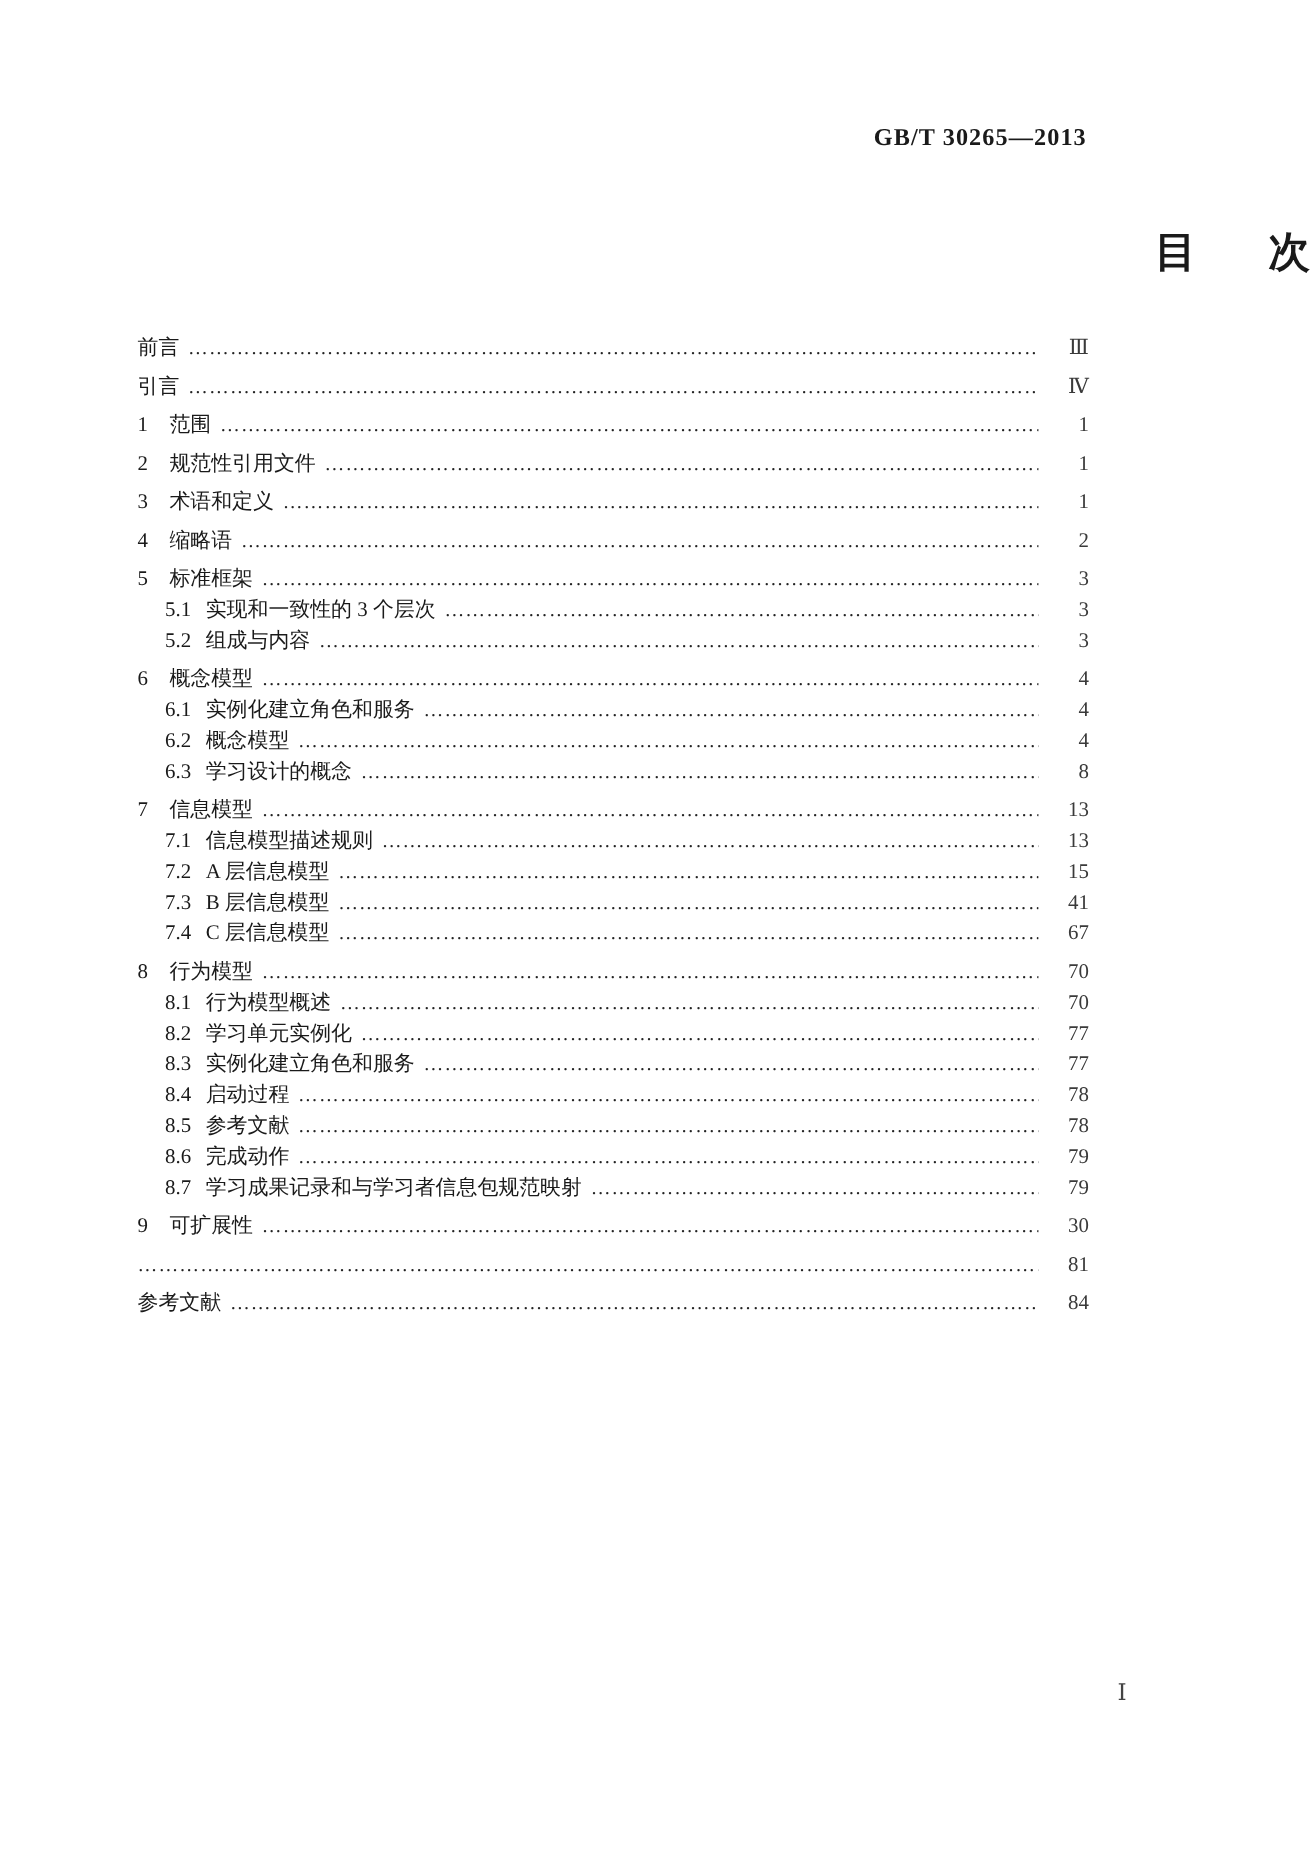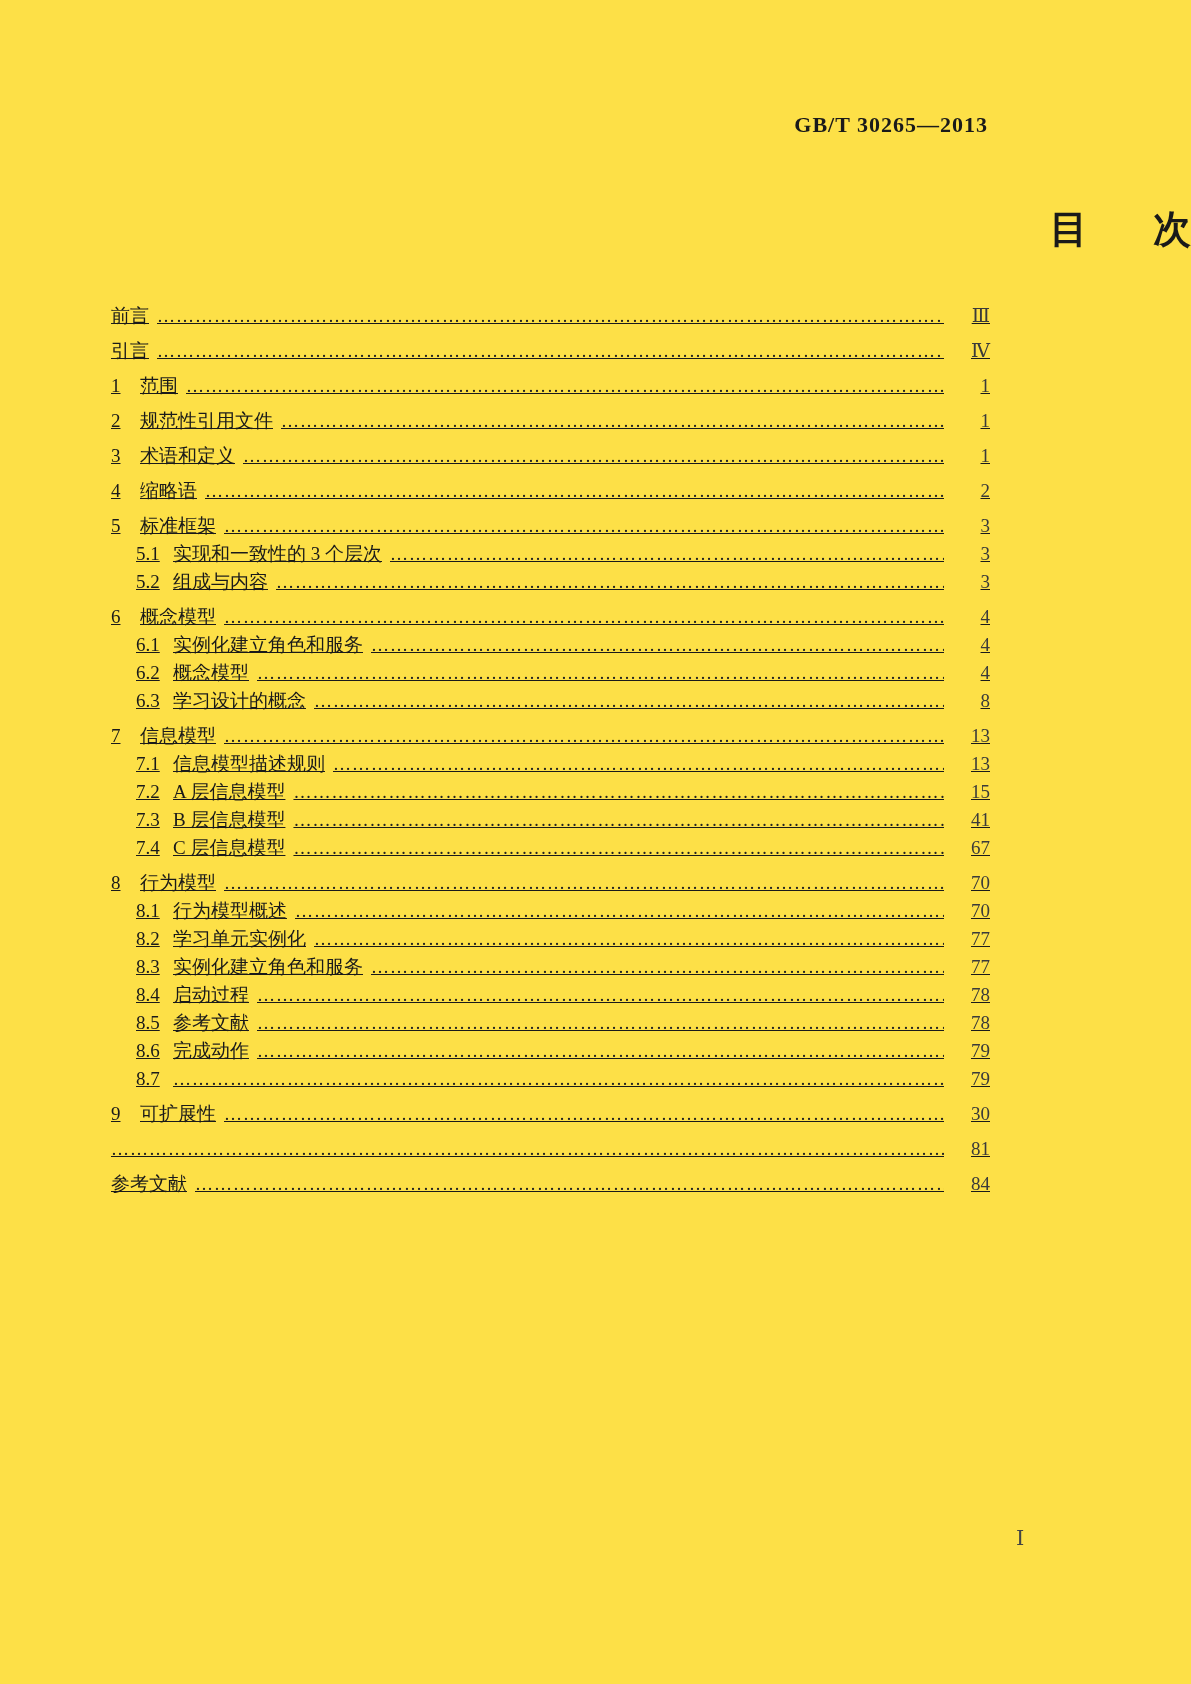--- a/index.html
+++ b/index.html
@@ -1,20 +1,20 @@
 <!DOCTYPE html>
 <html><head>
 <meta charset="utf-8">
 <style>
   html,body{margin:0;padding:0;background:#e8e8e8;}
   .page{
     position:relative;
     width:1191px;height:1684px;
     margin:0 auto;
-    background:#fde047;
+    background:#ffffff;
     color:#1a1a1a;
     font-family:"Liberation Serif","DejaVu Serif",serif;
     overflow:hidden;
   }
   .doc-header{
     position:absolute;
     top:112px;right:203px;
     font-size:22px;font-weight:bold;
     letter-spacing:1px;
     font-family:"Liberation Serif","DejaVu Serif",serif;
@@ -22,21 +22,21 @@
   .doc-title{
     position:absolute;
     top:204px;left:0;width:100%;
     text-align:right;
     font-size:38px;font-weight:bold;
     word-spacing:52px;
     font-family:"DejaVu Serif","Liberation Serif",serif;
   }
   .toc{
     position:absolute;
-    top:302px;left:111px;right:201px;text-decoration:underline;
+    top:302px;left:125px;right:201px;
   }
   .toc-row{
     display:flex;
     align-items:baseline;
     height:28px;line-height:28px;
     font-size:19px;
     white-space:nowrap;
   }
   .toc-row.group{margin-top:7px;}
   .toc-row.first{margin-top:0;}
@@ -222,20 +222,21 @@
     <span class="pagenum">78</span>
   </div>
       <div class="toc-row level-2">
     <span class="num">8.6</span>
     <span class="entry-title">完成动作</span>
     <span class="leader">……………………………………………………………………………………………………………………………………………………………………………………………………………………</span>
     <span class="pagenum">79</span>
   </div>
       <div class="toc-row level-2">
     <span class="num">8.7</span>
+    <span class="entry-title">学习成果记录和与学习者信息包规范映射</span>
     <span class="leader">……………………………………………………………………………………………………………………………………………………………………………………………………………………</span>
     <span class="pagenum">79</span>
   </div>
       <div class="toc-row level-1 group">
     <span class="num">9</span>
     <span class="entry-title">可扩展性</span>
     <span class="leader">……………………………………………………………………………………………………………………………………………………………………………………………………………………</span>
     <span class="pagenum">30</span>
   </div>
       <div class="toc-row level-0 group">

